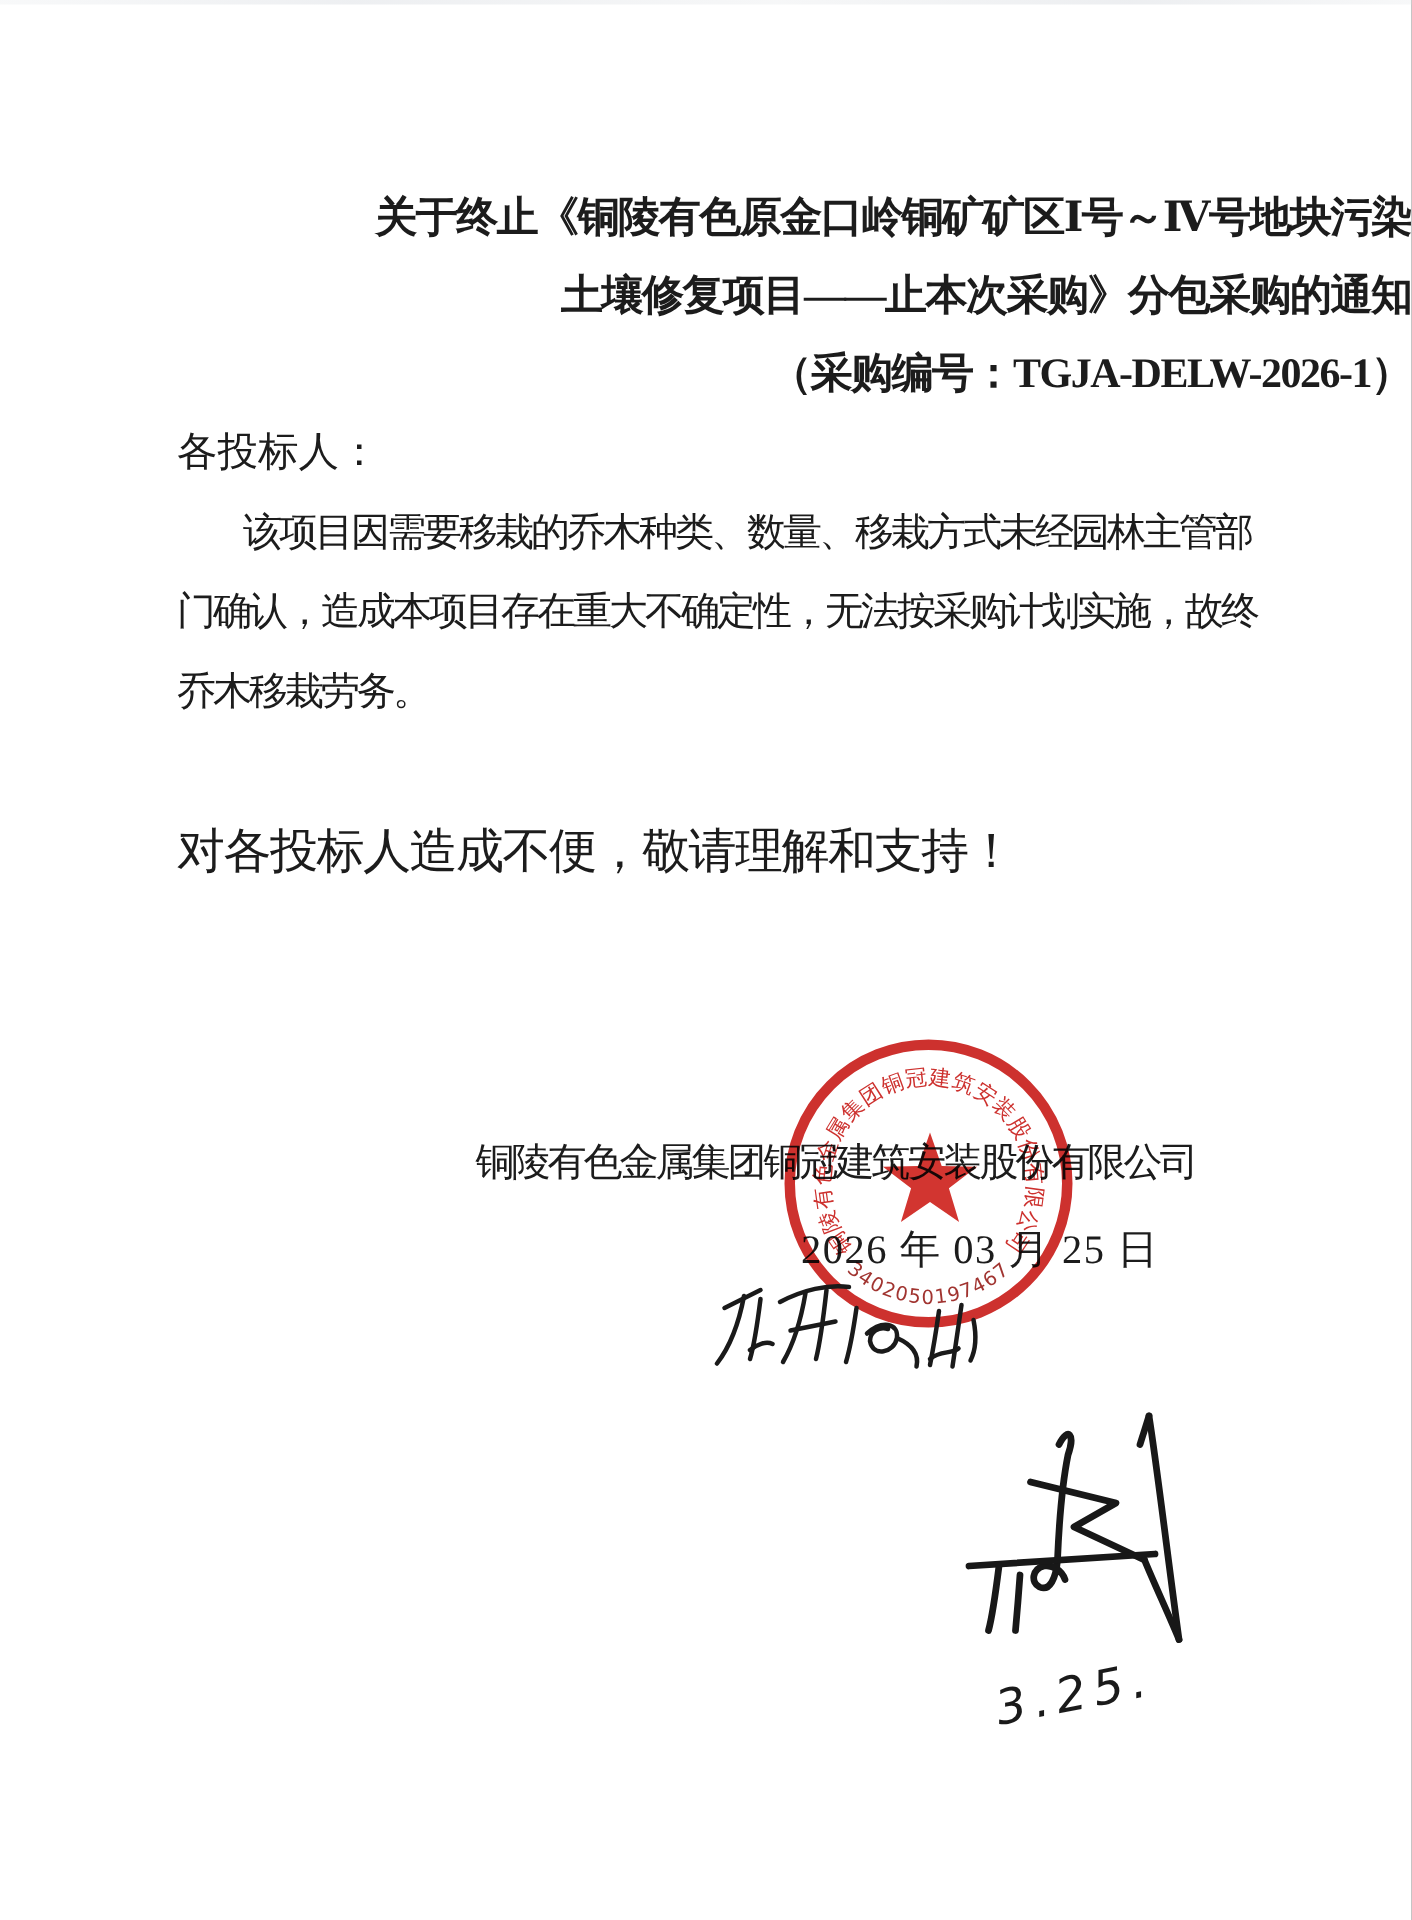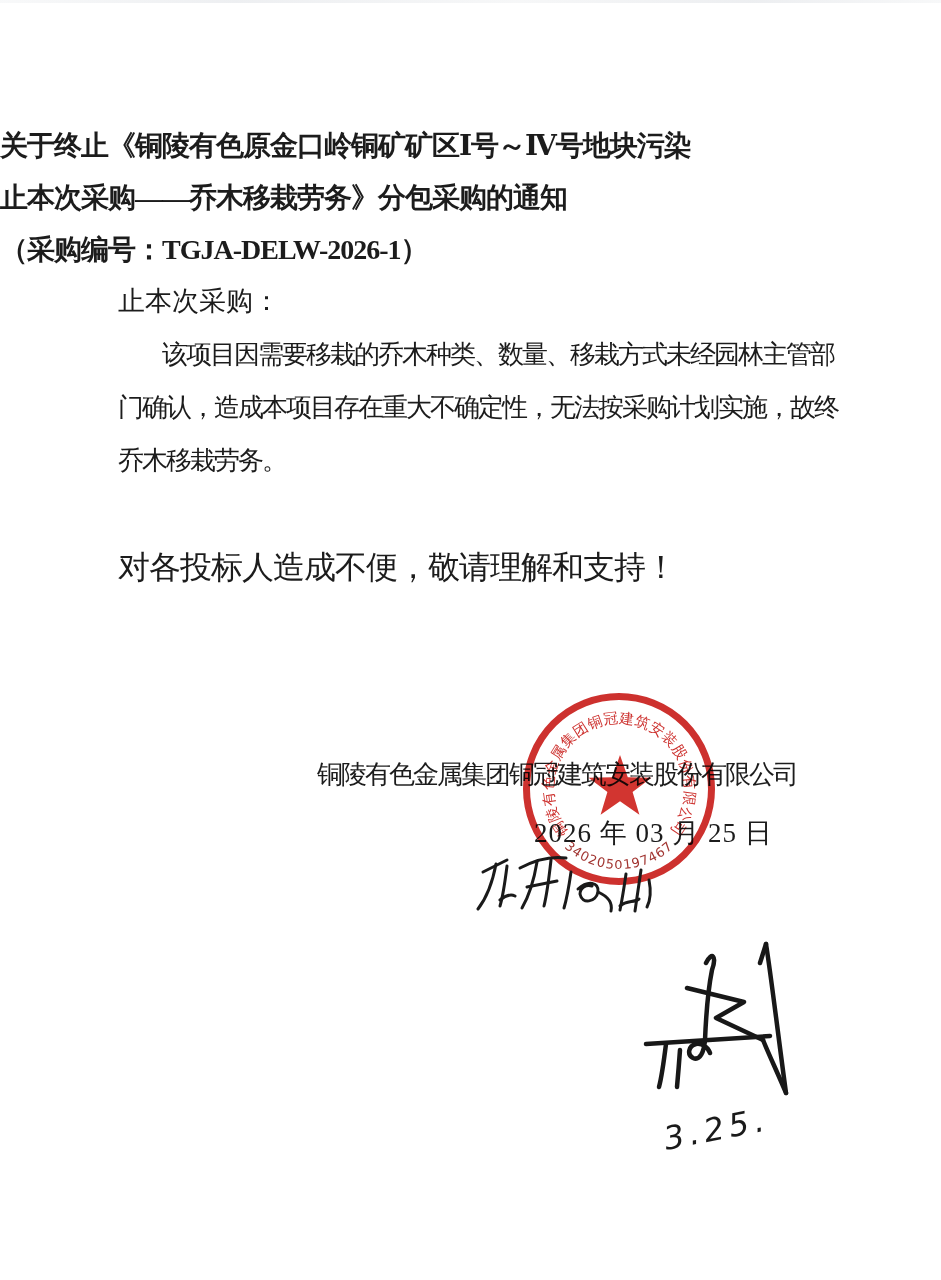--- a/index.html
+++ b/index.html
@@ -12,21 +12,21 @@
     font-family:"Liberation Serif","DejaVu Serif",serif;
     color:#1c1c1c;
   }
   .scan-edge{
     position:absolute;top:0;left:0;right:0;height:3px;
     background:linear-gradient(90deg,#f6f7f8 0%,#e9ebee 25%,#f4f5f6 55%,#e8eaed 80%,#f5f6f7 100%);
     opacity:.8;
   }
   .title-block{
     position:absolute;top:120px;left:0;right:0;
-    text-align:left;
+    text-align:right;
   }
   .title-line{
     font-size:28px;font-weight:700;line-height:52px;
     letter-spacing:-1px;white-space:nowrap;
   }
   .salutation{
     position:absolute;top:283px;left:118px;
     font-size:27px;white-space:nowrap;
   }
   .body-line{
@@ -61,25 +61,25 @@
 </style>
 </head>
 <body>
 
 <div class="page">
 
   <div class="scan-edge"></div>
 
   <div class="title-block">
     <div class="title-line">关于终止《铜陵有色原金口岭铜矿矿区Ⅰ号～Ⅳ号地块污染</div>
-    <div class="title-line">止本次采购——乔木移栽劳务》分包采购的通知</div>
+    <div class="title-line">土壤修复项目——止本次采购》分包采购的通知</div>
     <div class="title-line">（采购编号：TGJA-DELW-2026-1）</div>
   </div>
 
-  <div class="salutation">止本次采购：</div>
+  <div class="salutation">各投标人：</div>
 
   <div class="body-line l1">门确认，造成本项目存在重大不确定性，无法按采购计划实施，故终</div>
   <div class="body-line l0">该项目因需要移栽的乔木种类、数量、移栽方式未经园林主管部</div>
   <div class="body-line l2">乔木移栽劳务。</div>
 
   <div class="closing">对各投标人造成不便，敬请理解和支持！</div>
 
   <div class="company">铜陵有色金属集团铜冠建筑安装股份有限公司</div>
 
   <div class="issue-date">2026 年 03 月 25 日</div>

